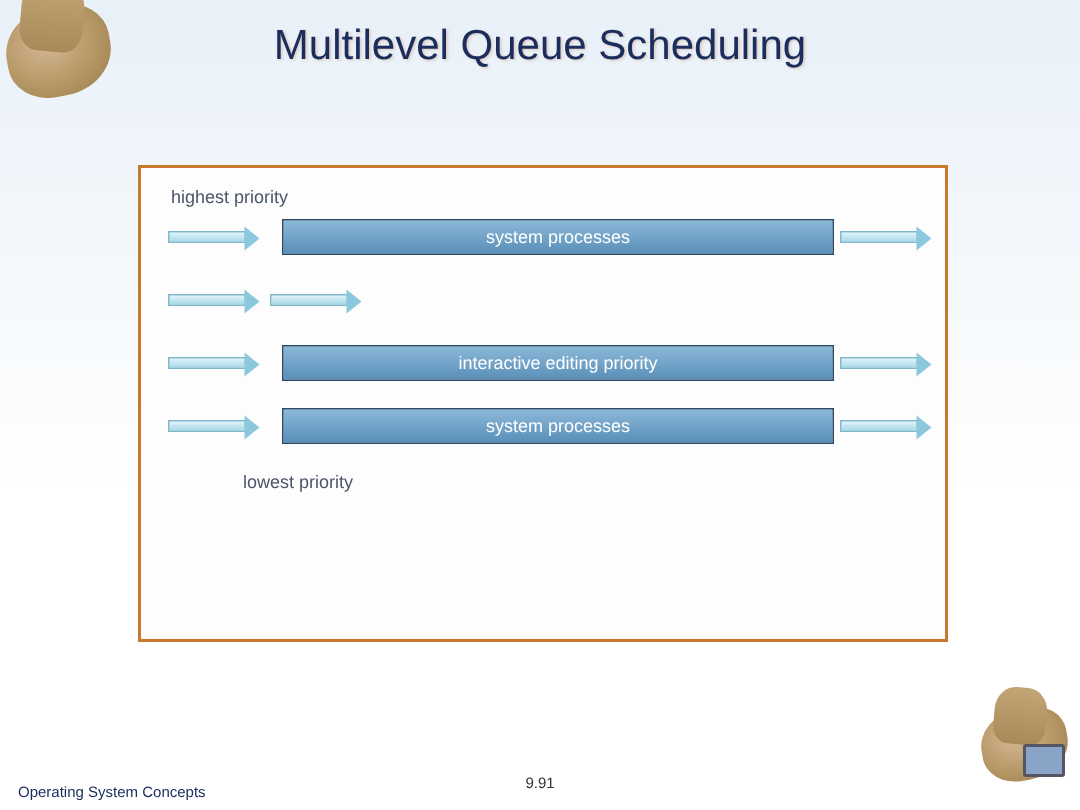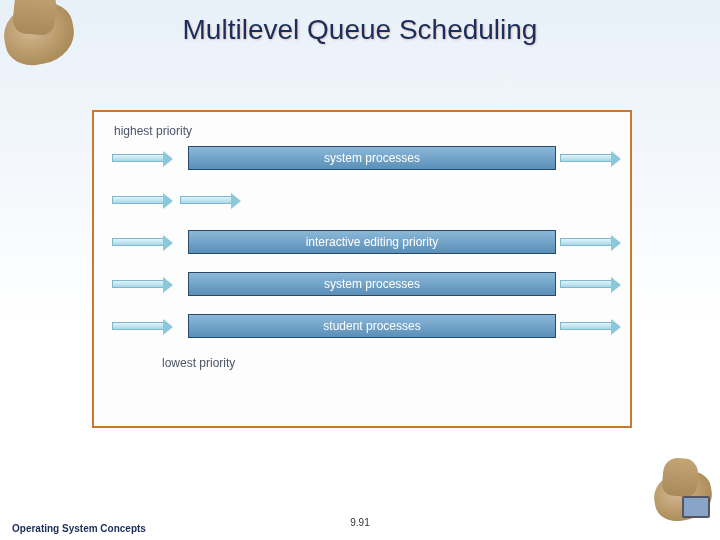--- a/index.html
+++ b/index.html
@@ -101,21 +101,21 @@
   .footer {
     position: absolute;
     bottom: 6px; left: 0; right: 0;
     display: flex;
     justify-content: space-between;
     align-items: flex-end;
     padding: 0 12px;
     font-size: 10px;
     color: #1a2d5c;
   }
-  .footer .left { font-weight: bold; margin-top: 32px; }
+  .footer .left { font-weight: normal; margin-top: 32px; }
   .footer .center {
     position: absolute;
     left: 50%; transform: translateX(-50%);
     bottom: 6px;
     color: #333;
   }
   .footer .right {
     font-size: 9px;
     color: #1a2d5c;
     margin-bottom: 2px;
@@ -146,25 +146,20 @@
   <div class="queue-row">
     <div class="arrow-in"></div>
     <div class="queue-box">interactive editing priority</div>
     <div class="arrow-out"></div>
   </div>
   <div class="queue-row">
     <div class="arrow-in"></div>
     <div class="queue-box">system processes</div>
     <div class="arrow-out"></div>
   </div>
-  <div class="queue-row">
-    <div class="arrow-in"></div>
-    <div class="queue-box">student processes</div>
-    <div class="arrow-out"></div>
-  </div>
 
   <div class="plabel bottom">lowest priority</div>
 </div>
 
 <div class="logo-br">
   <div class="dino"></div>
   <div class="monitor"></div>
 </div>
 
 <div class="footer">

